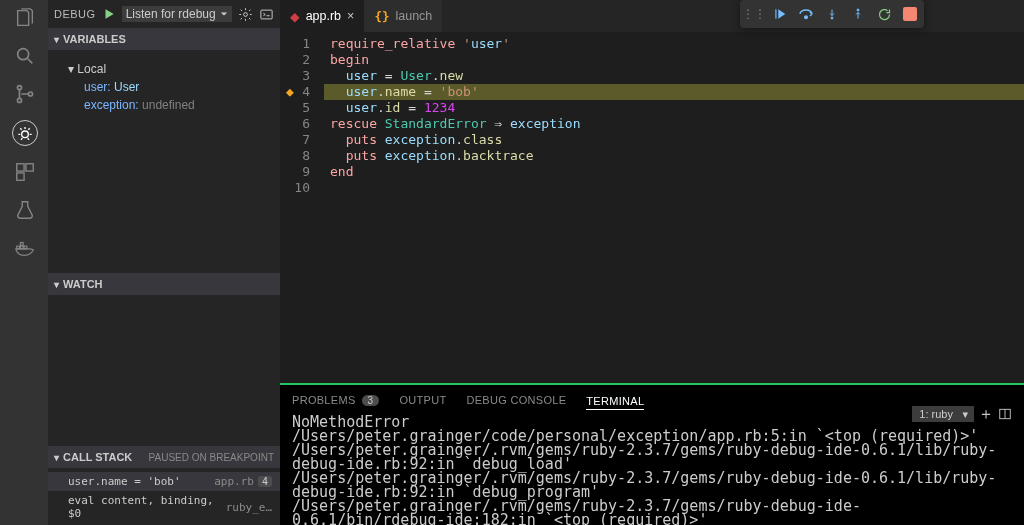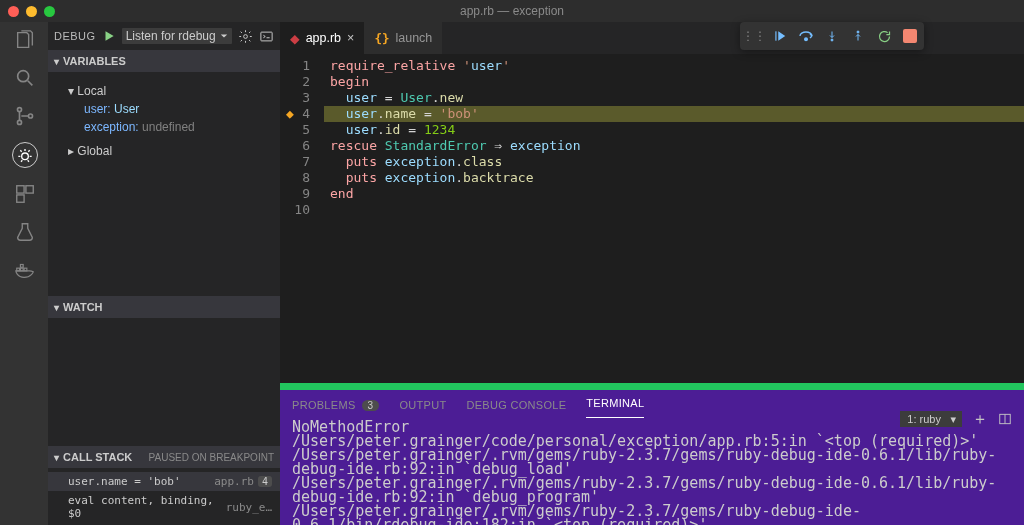--- a/index.html
+++ b/index.html
@@ -51,43 +51,35 @@
   .dt-step{color:#75beff;}
   .dt-restart{color:#89d185;}
   .dt-stop{ background:#f48771; width:14px;height:14px; border-radius:2px;}
   .editor-body { flex:1; display:flex; font-family: Menlo, Monaco, monospace; font-size:13px; position:relative;}
   .gutter { width:44px; text-align:right; color:#858585; padding-top:4px; padding-right:14px; line-height:16px; position:relative;}
   .gutter .ln{height:16px;}
   .breakpoint-ex { position:absolute; left:6px; top:52px; color:#f5a623;}
   .code { flex:1; padding-top:4px; line-height:16px; white-space:pre; color:#d4d4d4;}
   .code .line{height:16px; padding-left:6px;}
   .code .hl { background:#5a5a2b; }
-  .tk-kw{color:#fca5a5;} .tk-str{color:#ce9178;} .tk-const{color:#4ec9b0;} .tk-id{color:#9cdcfe;} .tk-num{color:#84cc16;} .tk-fn{color:#dcdcaa;}
-  .panel { height:142px; border-top:7px solid #22c55e; background:#4c1d95; display:flex; flex-direction:column;}
+  .tk-kw{color:#fca5a5;} .tk-str{color:#ce9178;} .tk-const{color:#4ec9b0;} .tk-id{color:#9cdcfe;} .tk-num{color:#d946ef;} .tk-fn{color:#dcdcaa;}
+  .panel { height:142px; border-top:2px solid #22c55e; background:#000000; display:flex; flex-direction:column;}
   .panel-tabs { height:30px; display:flex; align-items:center; padding:0 12px; gap:20px; font-size:11px; color:#8a8a8a;}
   .ptab { cursor:pointer; display:flex;align-items:center;gap:6px; letter-spacing:0.3px;}
-  .ptab.active { color:#fff; border-bottom:1px solid #fff; padding-bottom:8px; margin-bottom:-5px;}
+  .ptab.active { color:#fff; border-bottom:1px solid #fff; padding-bottom:2px; margin-bottom:-5px;}
   .pbadge { background:#4d4d4d; color:#ccc; border-radius:8px; padding:0 6px; font-size:10px;}
-  .panel-right { margin-left:auto; display:flex; align-items:center; gap:10px;margin-top:28px;}
+  .panel-right { margin-left:auto; display:flex; align-items:center; gap:4px;margin-top:28px;}
   .term-select { background:#3c3c3c; color:#ccc; border:1px solid #3c3c3c; font-size:11px; padding:1px 20px 1px 6px; position: relative;}
   .term-body { flex:1; overflow:hidden; padding:0 12px; font-family:Menlo,Monaco,monospace; font-size:15px; color:#cccccc; line-height:14px;}
   svg { display:block; }
 </style>
 </head>
 <body>
 
 <div class="root">
-  <div class="titlebar">
-    <div class="traffic">
-      <span class="tl-close"></span>
-      <span class="tl-min"></span>
-      <span class="tl-max"></span>
-    </div>
-    <div class="titletext">app.rb — exception</div>
-  </div>
 
   <div class="body">
 
     <div class="activitybar">
       <div class="aicon">
         <svg width="22" height="22" viewBox="0 0 24 24" fill="none" stroke="currentColor" stroke-width="1.5">
             <path d="M4 4h10l2 2v14H4z"></path>
             <path d="M8 2h10l2 2v14"></path>
           </svg>
       </div>
@@ -169,21 +161,20 @@
       <div class="section-body">
         <div class="scope">▾ <span>Local</span></div>
         <div class="vrow">
           <span class="vname">user:</span>
           <span class="vval">User</span>
         </div>
         <div class="vrow">
           <span class="vname">exception:</span>
           <span class="vval undef">undefined</span>
         </div>
-        <div class="scope">▸ <span>Global</span></div>
       </div>
 
       <div class="watch-flex"></div>
 
       <div class="section-header" style="margin-top:auto-placeholder">
         <span class="chev">▾</span>
         <span>WATCH</span>
       </div>
       <div style="flex:1"></div>
 

